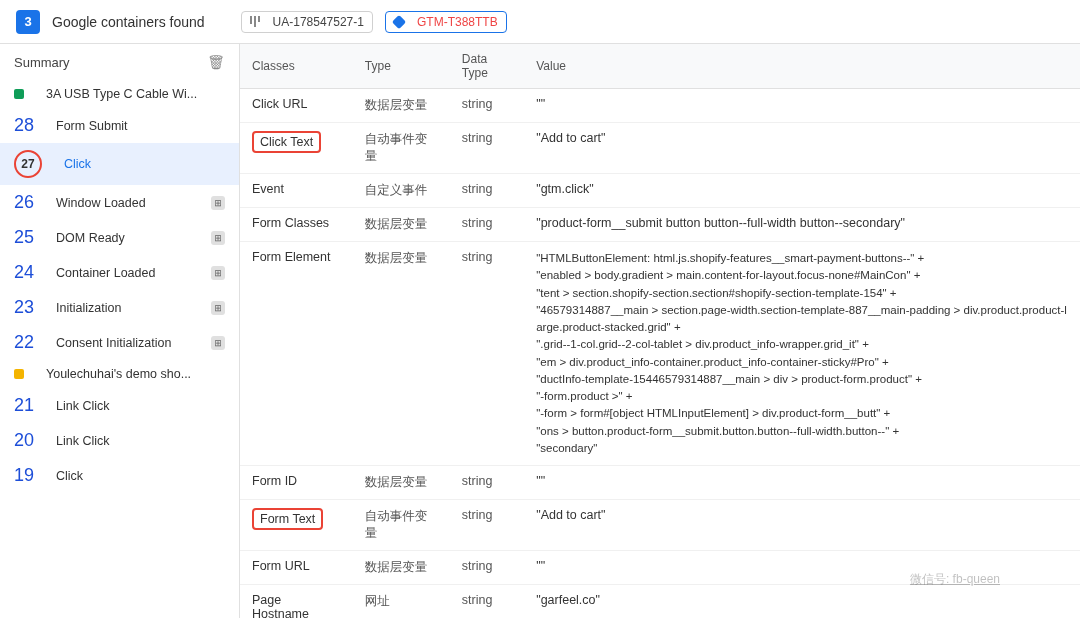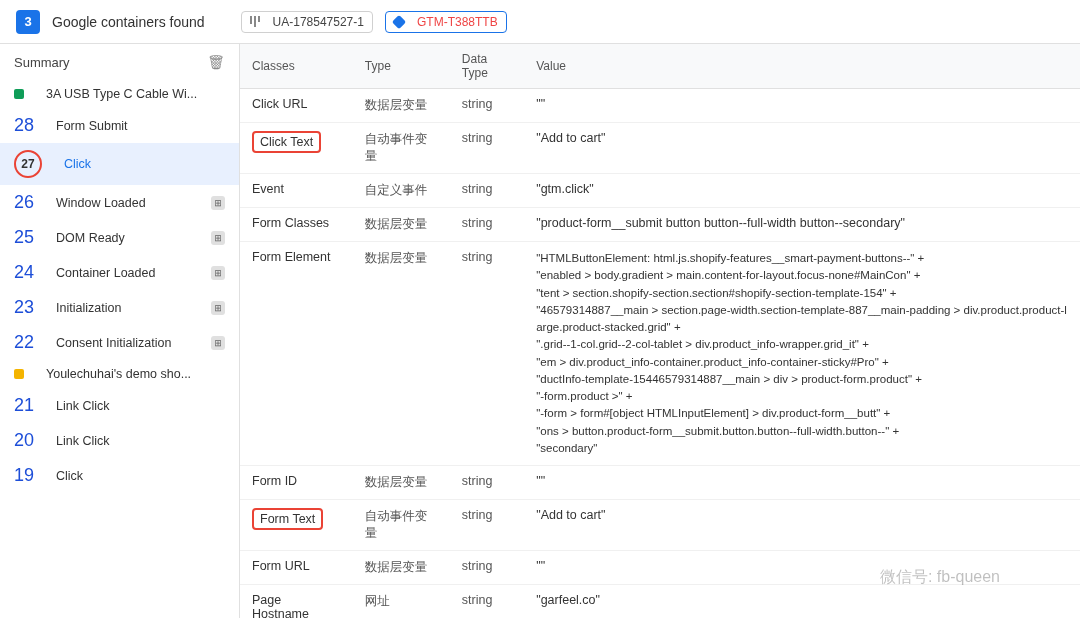--- a/index.html
+++ b/index.html
@@ -341,15 +341,15 @@
 
         <tr>
           <td class="cell-label">Page Hostname</td>
           <td class="cell-type">网址</td>
           <td class="cell-dtype">string</td>
           <td class="cell-value">"garfeel.co"</td>
         </tr>
       </tbody>
     </table>
 
-    <div style="position:fixed;bottom:30px;right:80px;font-size:16px;color:rgba(0,0,0,0.25);pointer-events:none;">微信号: fb-queen</div>
+    <div style="position:fixed;bottom:30px;right:80px;font-size:12px;color:rgba(0,0,0,0.25);pointer-events:none;text-decoration:underline;">微信号: fb-queen</div>
   </div>
 </div>
 
 </body></html>

